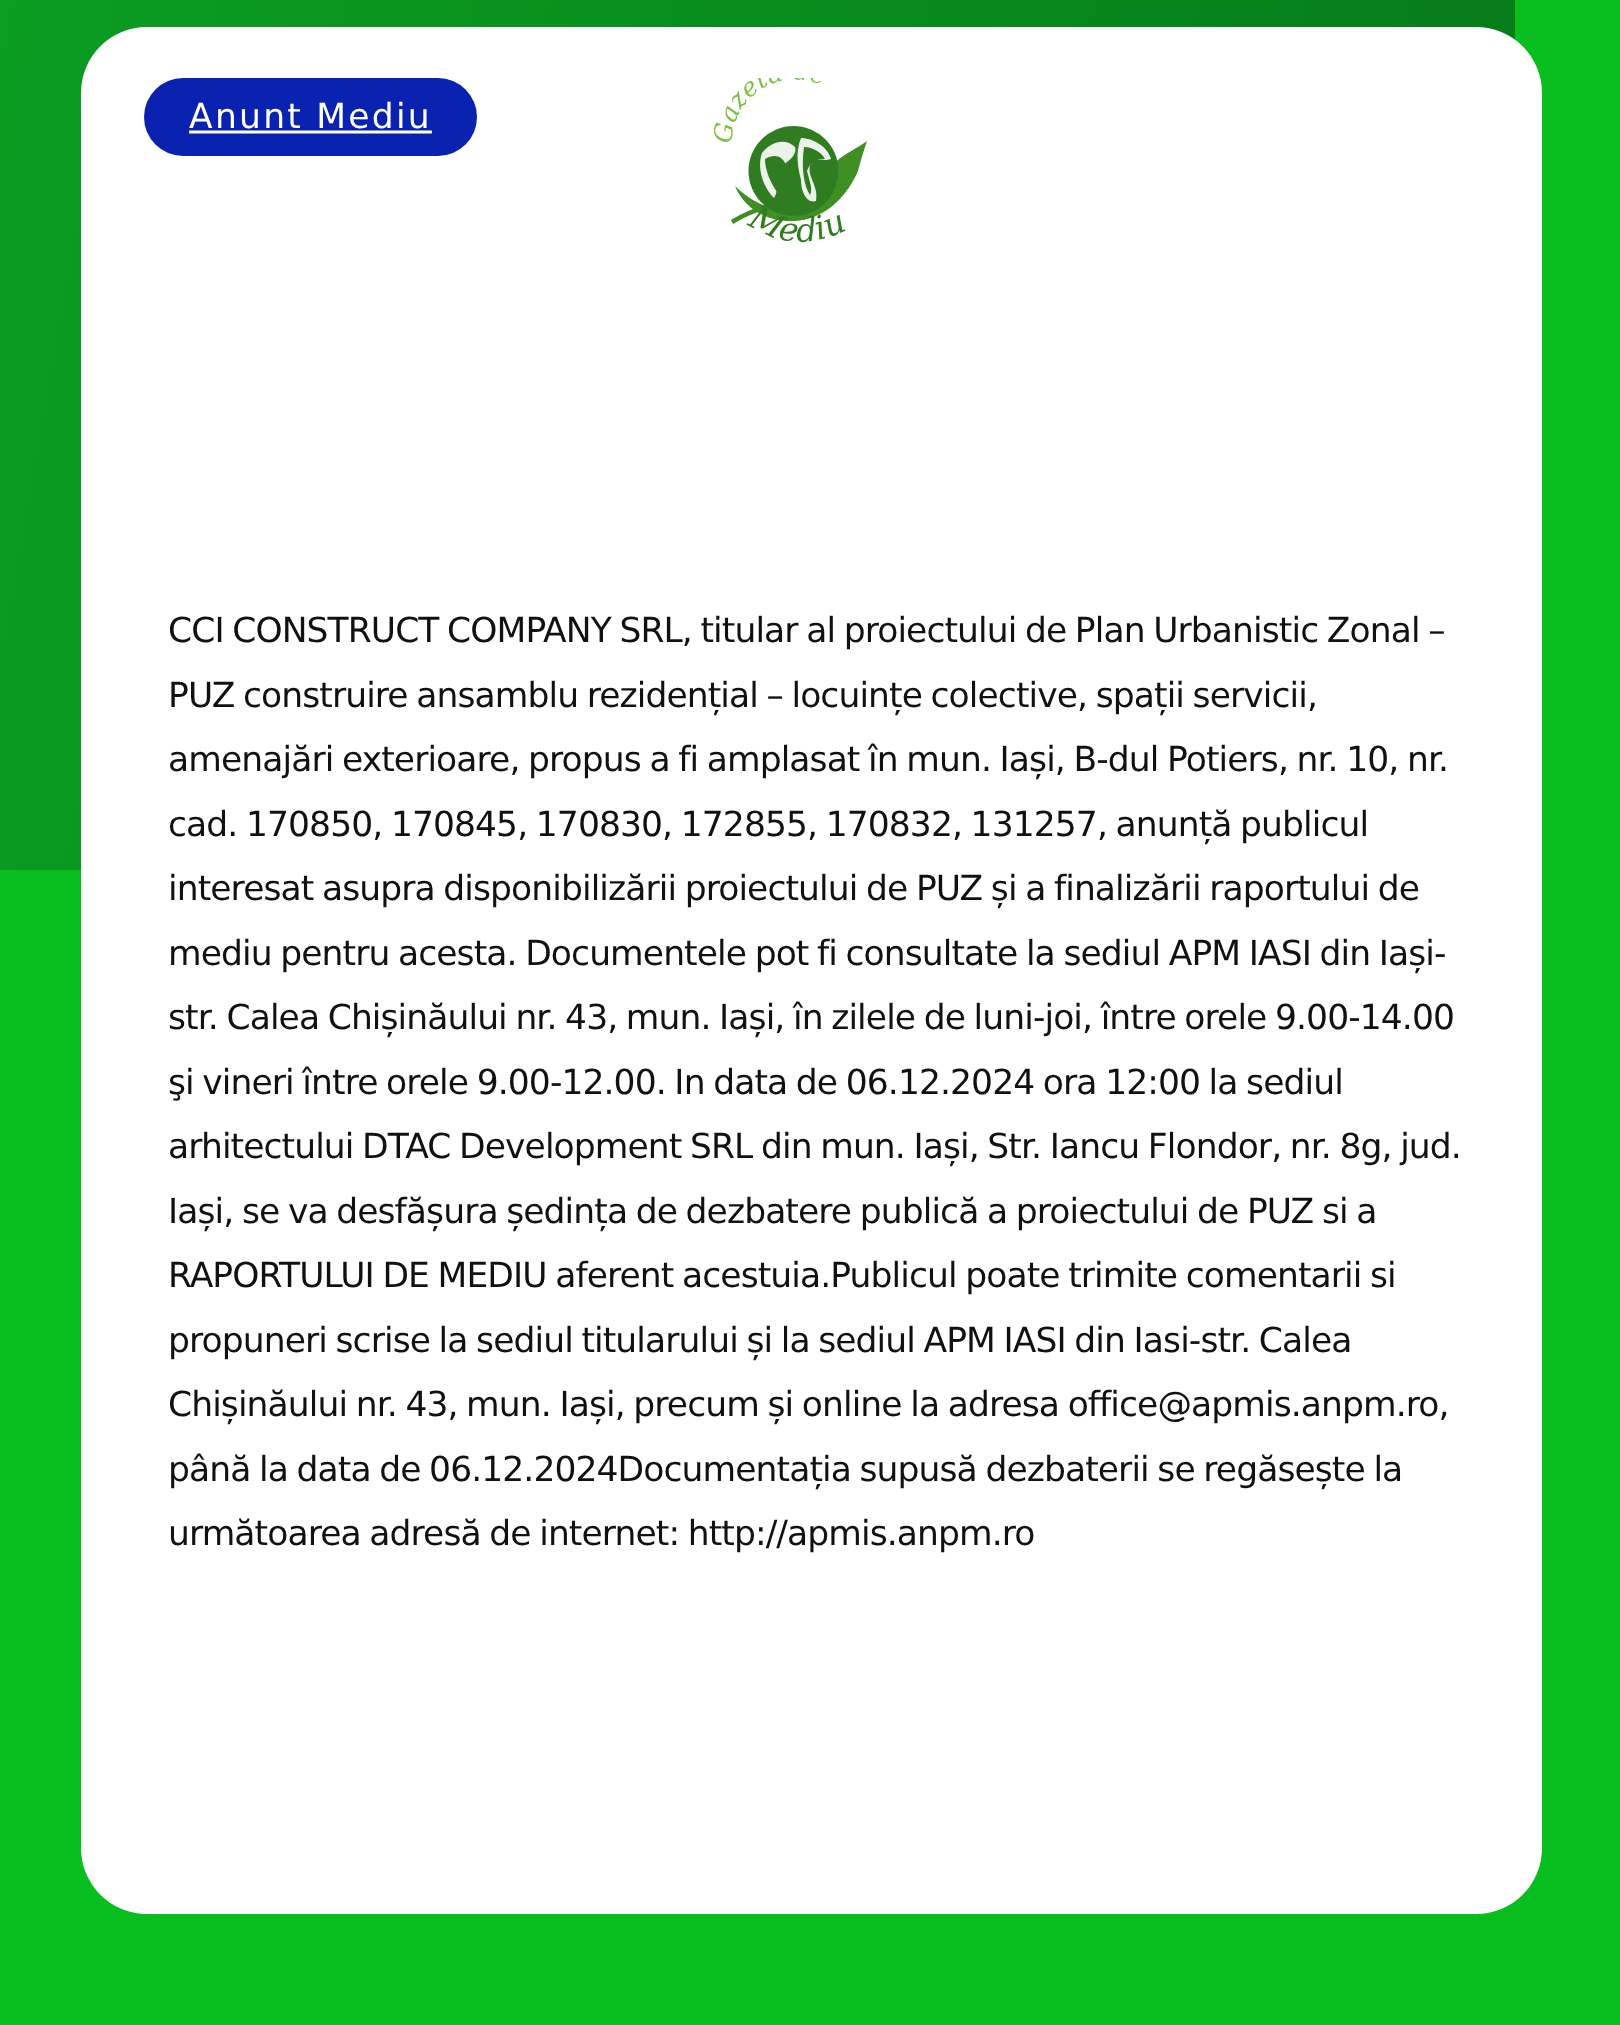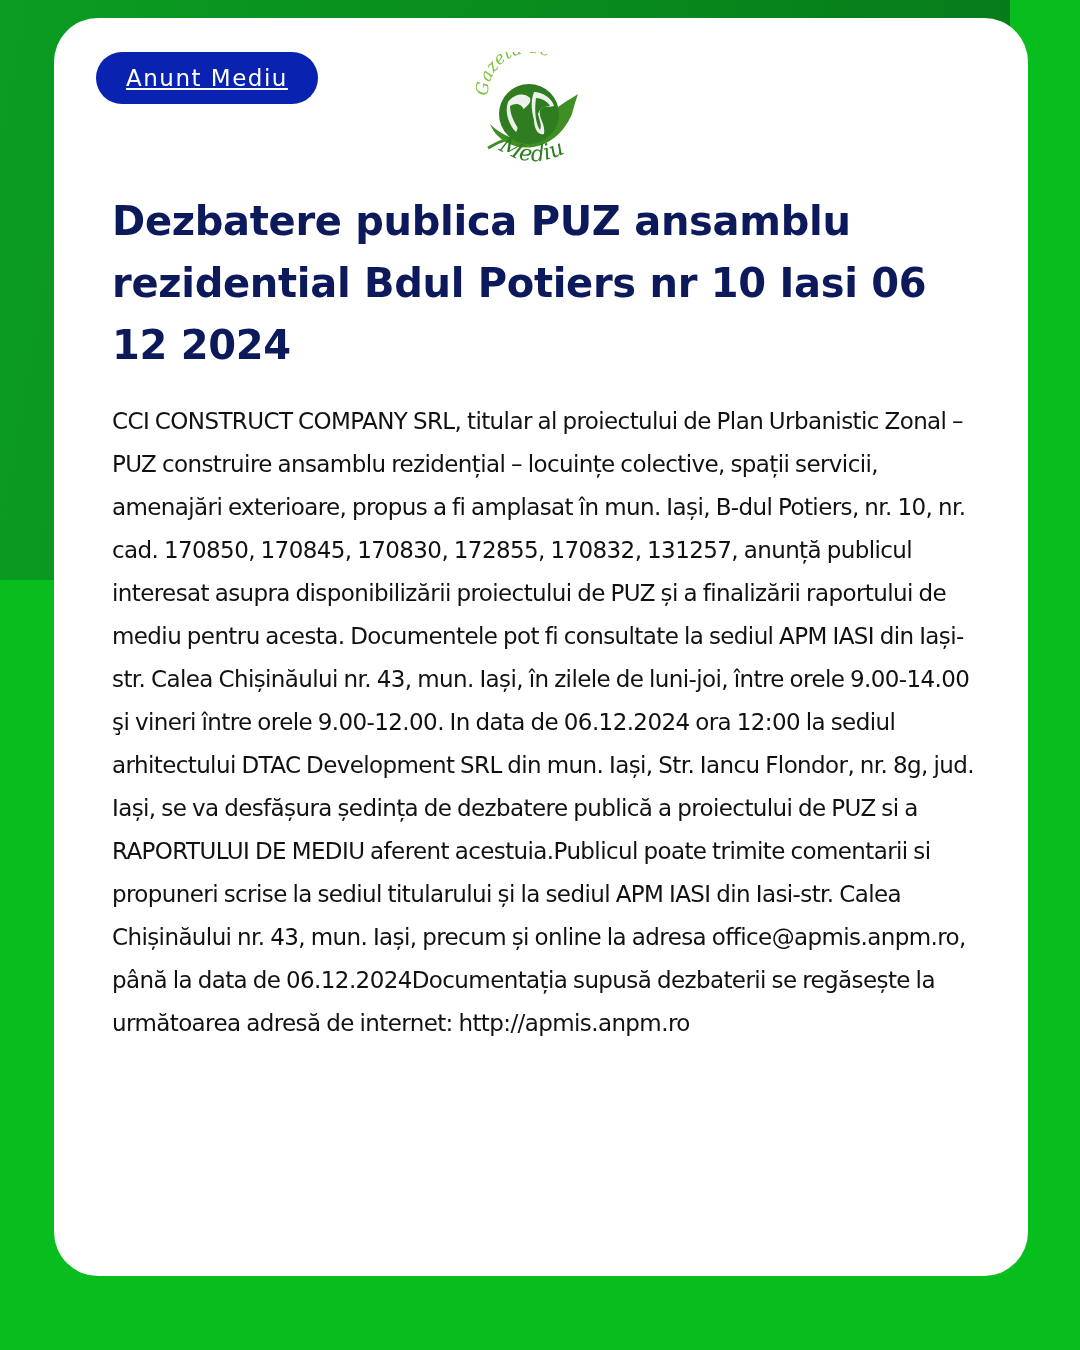--- a/index.html
+++ b/index.html
@@ -113,17 +113,16 @@
 
       <text font-family="'DejaVu Serif', serif" font-style="italic" font-size="17" fill="#7cc242">
         <textPath href="#arcTop" startOffset="2">Gazeta de</textPath>
       </text>
       <text font-family="'DejaVu Serif', serif" font-style="italic" font-size="22" fill="#2e7d1f">
         <textPath href="#arcBot" startOffset="8">Mediu</textPath>
       </text>
     </svg>
   </div>
 
-  <h1 class="title">Dezbatere publica PUZ ansamblu rezidential Bdul Potiers nr 10 Iasi 06 12 2024</h1>
 
   <p class="body-text">CCI CONSTRUCT COMPANY SRL, titular al proiectului de Plan Urbanistic Zonal – PUZ construire ansamblu rezidențial – locuințe colective, spații servicii, amenajări exterioare, propus a fi amplasat în mun. Iași, B-dul Potiers, nr. 10, nr. cad. 170850, 170845, 170830, 172855, 170832, 131257, anunță publicul interesat asupra disponibilizării proiectului de PUZ și a finalizării raportului de mediu pentru acesta. Documentele pot fi consultate la sediul APM IASI din Iași-str. Calea Chișinăului nr. 43, mun. Iași, în zilele de luni-joi, între orele 9.00-14.00 şi vineri între orele 9.00-12.00. In data de 06.12.2024 ora 12:00 la sediul arhitectului DTAC Development SRL din mun. Iași, Str. Iancu Flondor, nr. 8g, jud. Iași, se va desfășura ședința de dezbatere publică a proiectului de PUZ si a RAPORTULUI DE MEDIU aferent acestuia.Publicul poate trimite comentarii si propuneri scrise la sediul titularului și la sediul APM IASI din Iasi-str. Calea Chișinăului nr. 43, mun. Iași, precum și online la adresa office@apmis.anpm.ro, până la data de 06.12.2024Documentația supusă dezbaterii se regăsește la următoarea adresă de internet: http://apmis.anpm.ro</p>
 
 </div>
 
 </body></html>

